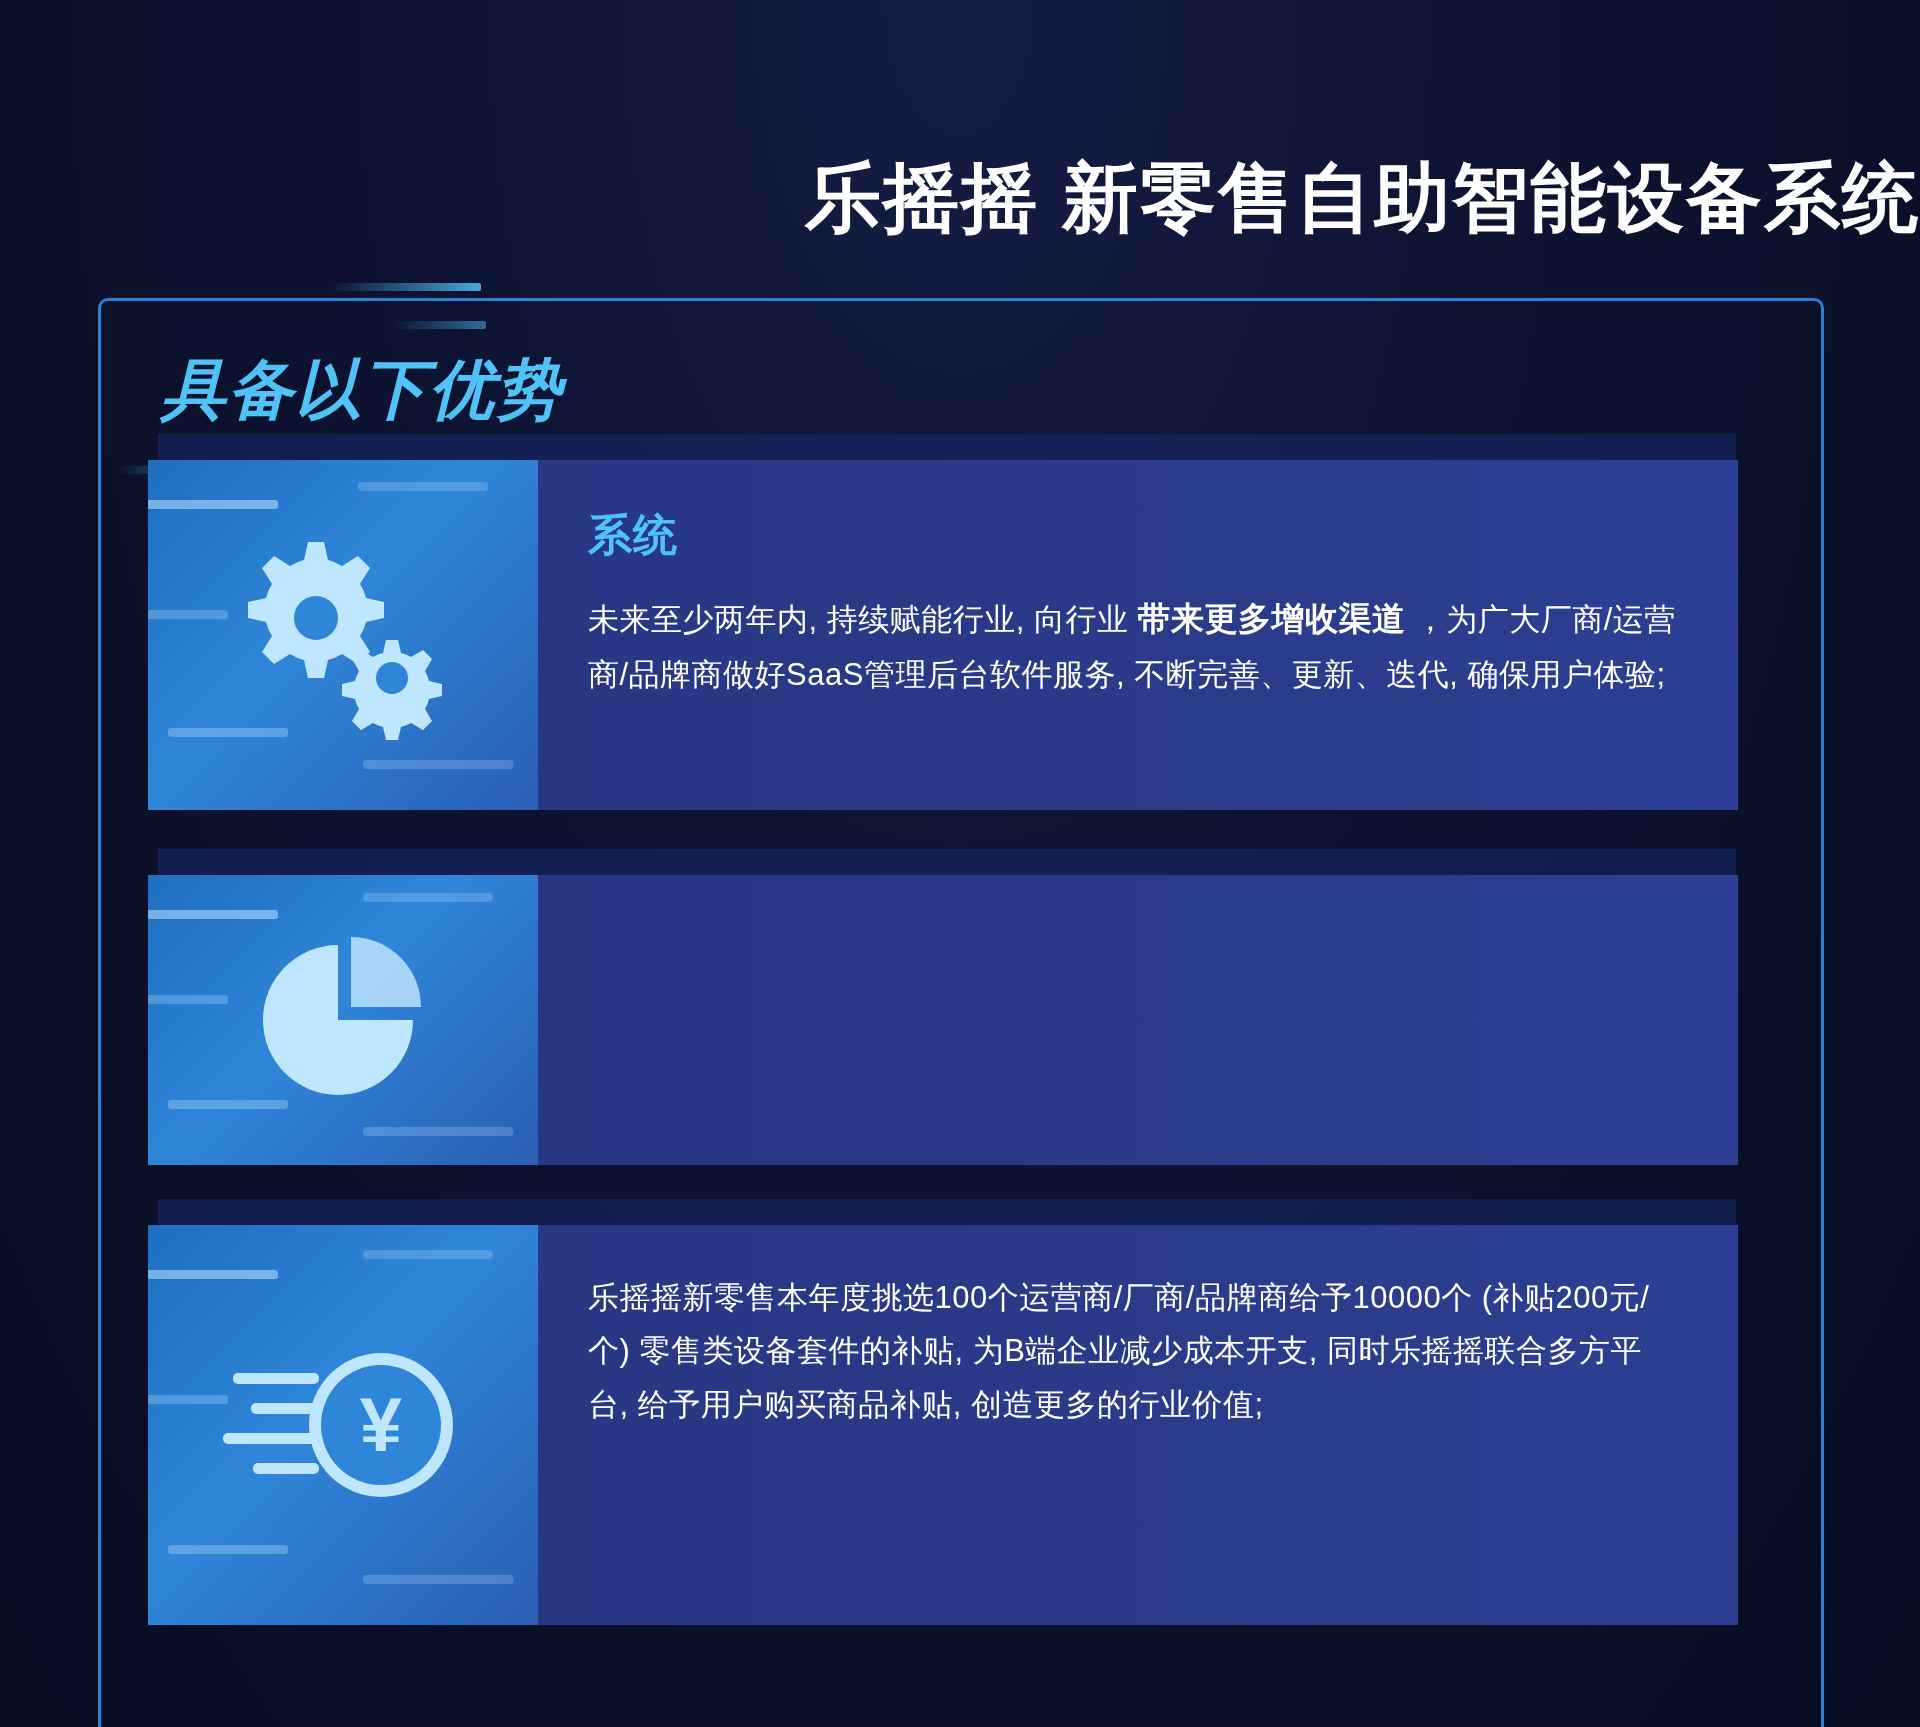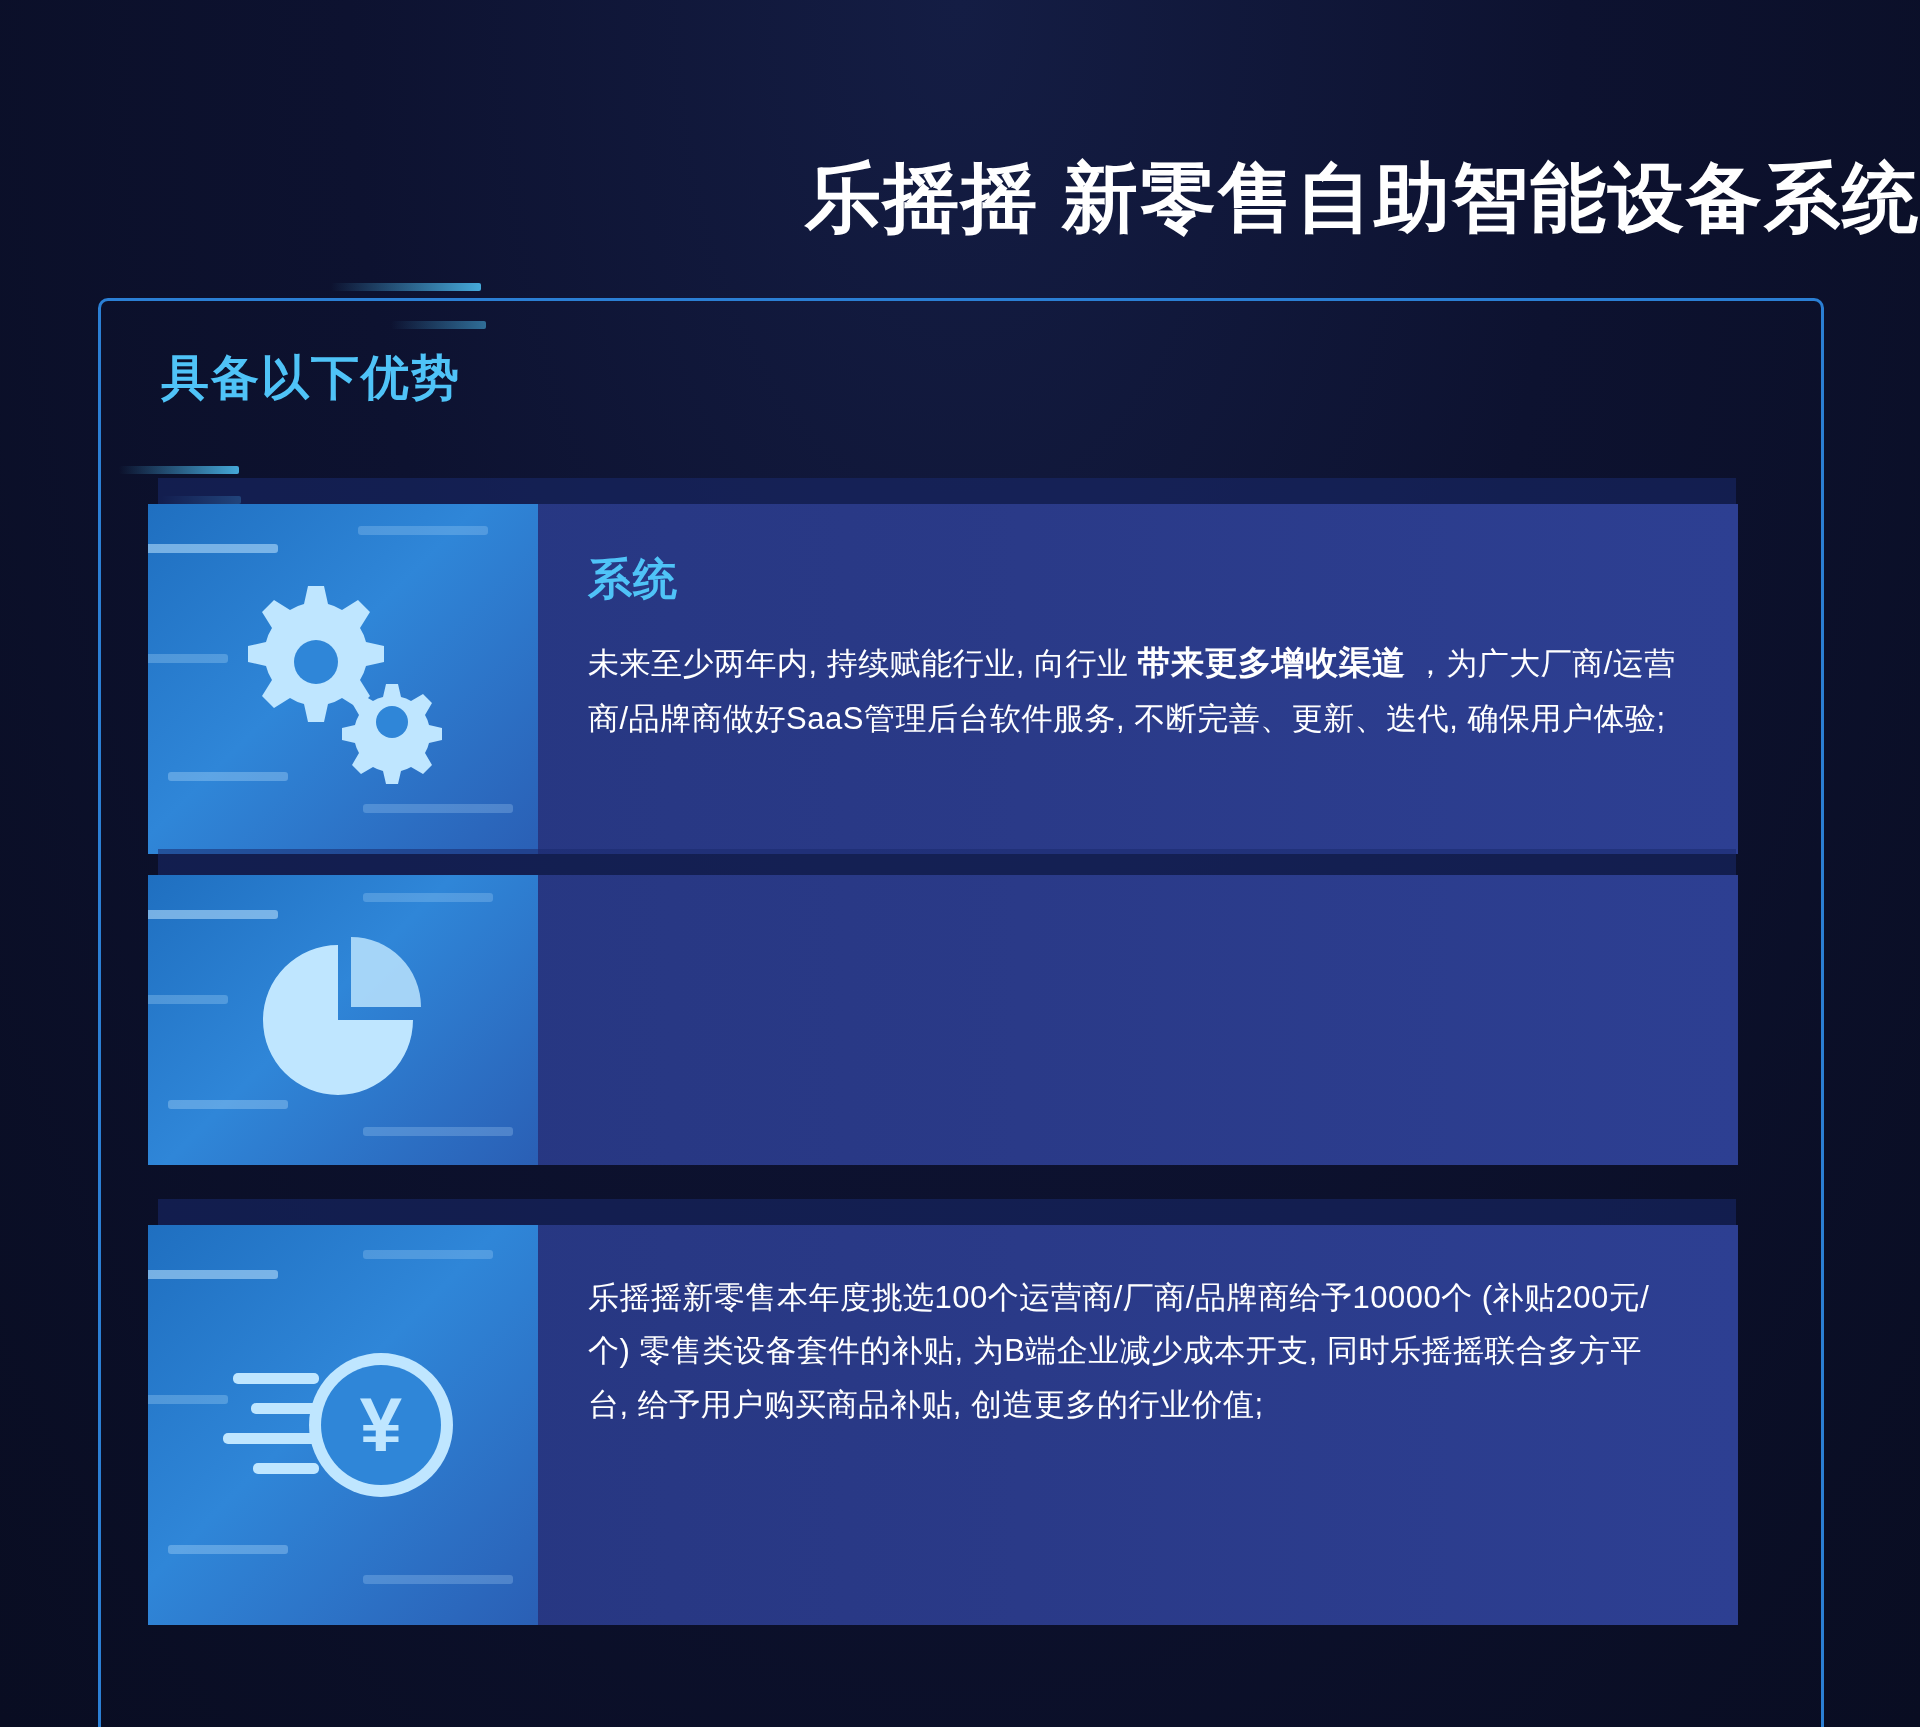--- a/index.html
+++ b/index.html
@@ -39,23 +39,24 @@
     border: 3px solid #2b7fd4;
     border-radius: 10px;
     border-bottom: none;
   }
 
   .panel-heading {
     position: absolute;
     left: 60px;
     top: 45px;
     color: #4fc3f7;
-    font-size: 48px;
+    font-size: 65px;
     font-weight: bold;
     letter-spacing: 2px;
+    font-style: italic;
   }
 
   
   .dash {
     position: absolute;
     height: 8px;
     background: linear-gradient(90deg, rgba(79,195,247,0.0) 0%, rgba(79,195,247,0.85) 100%);
     border-radius: 2px;
   }
 
@@ -117,21 +118,21 @@
     font-size: 31px;
     line-height: 1.72;
     letter-spacing: .5px;
   }
   .card-desc .hl {
     font-weight: bold;
     font-size: 33px;
   }
 
   
-  #card-1 { top: 460px; height: 350px; margin-top: 44px; }
+  #card-1 { top: 460px; height: 350px; }
   #card-2 { top: 875px; height: 290px; }
   #card-3 { top: 1225px; height: 400px; }
 </style>
 </head>
 <body>
 
 <div class="title">乐摇摇 新零售自助智能设备系统</div>
 
 <div class="panel">
 

